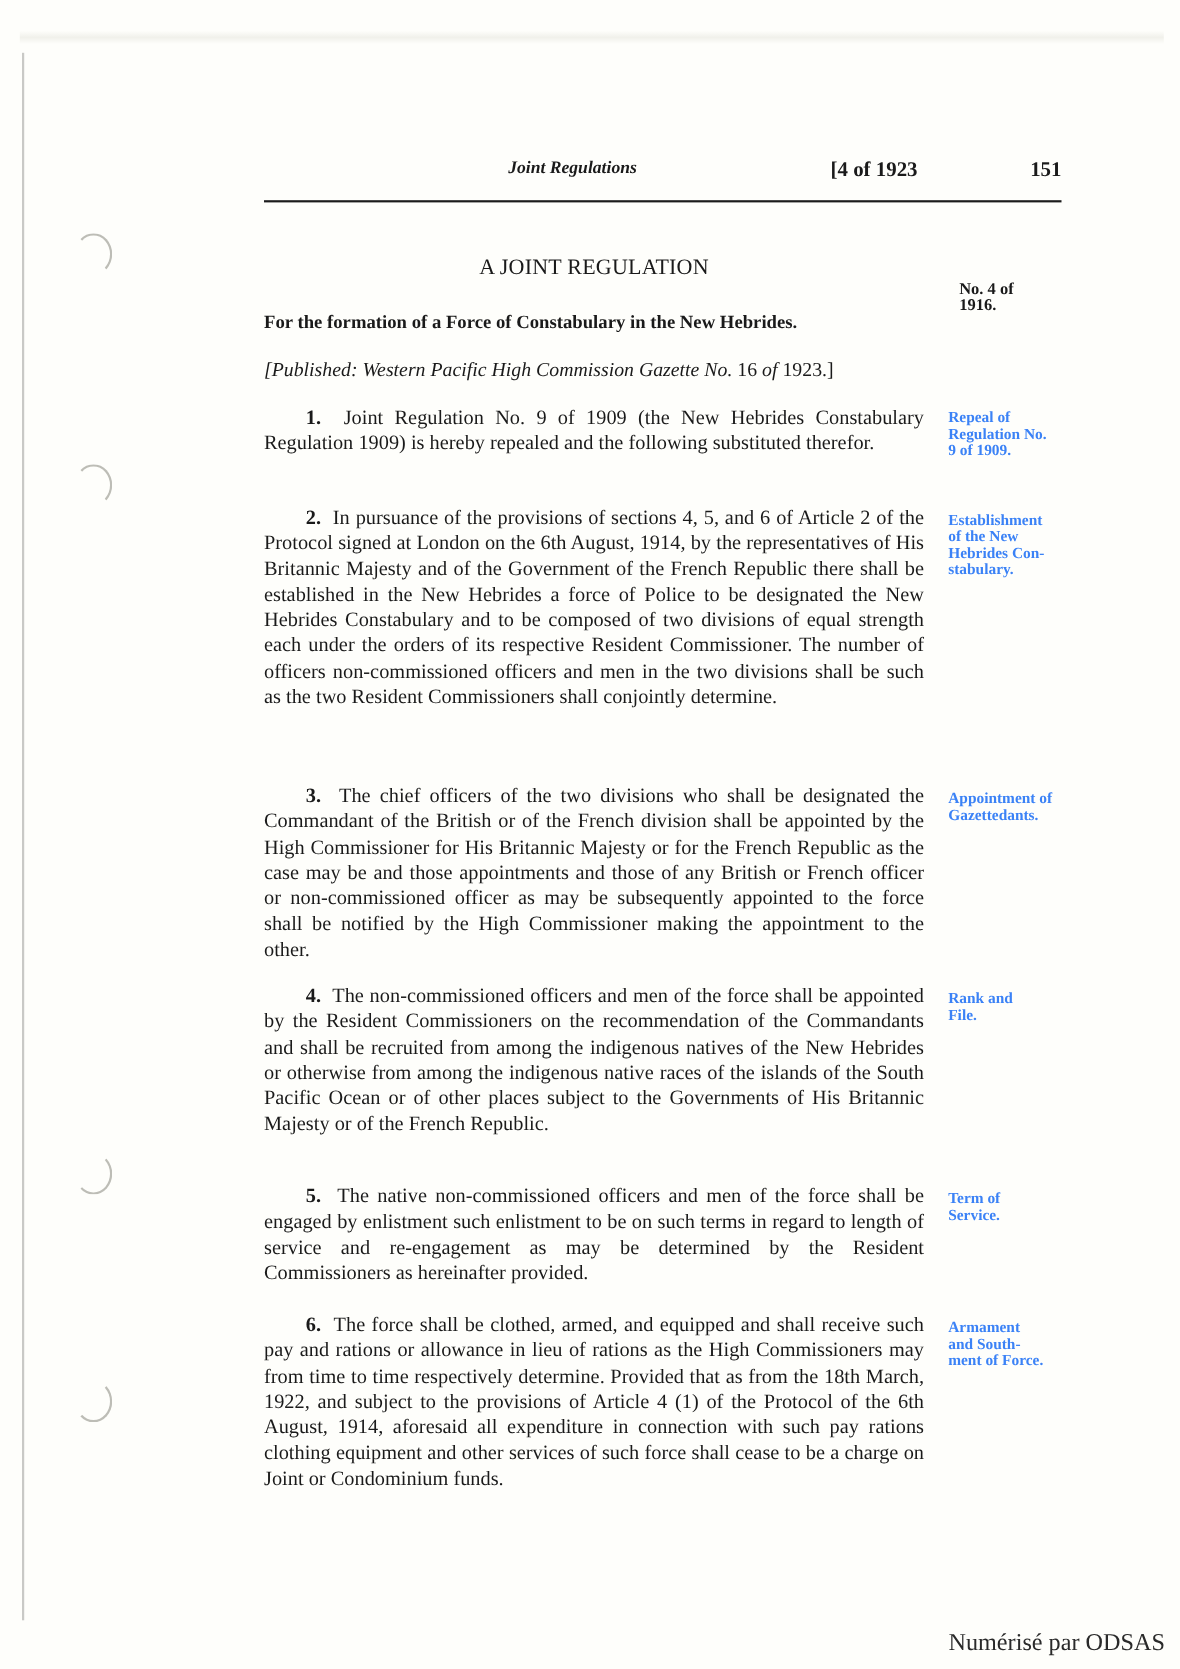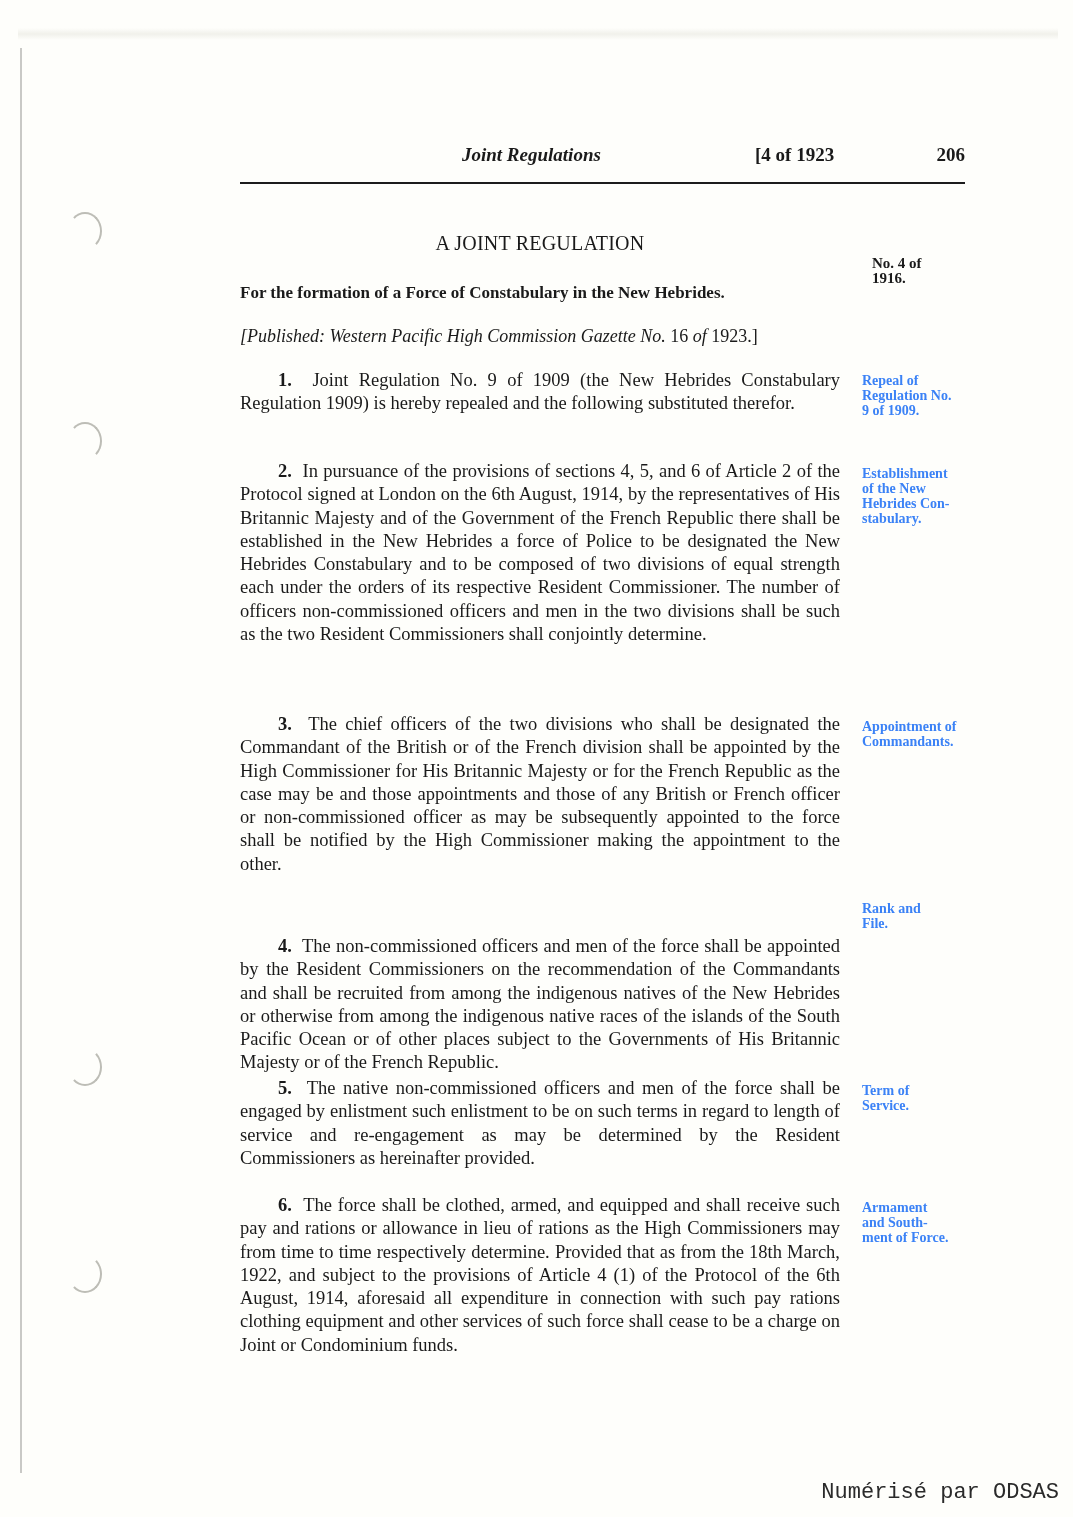--- a/index.html
+++ b/index.html
@@ -56,21 +56,21 @@
       top: 140px;
       width: 725px;
       height: 36px;
     }
     .rh-title {
       position: absolute;
       left: 222px;
       top: 4px;
       font-style: italic;
       font-weight: bold;
-      font-size: 19px;
+      font-size: 16px;
     }
     .rh-ref {
       position: absolute;
       left: 515px;
       top: 4px;
       font-weight: bold;
       font-size: 19px;
     }
     .rh-page {
       position: absolute;
@@ -140,40 +140,40 @@
       font-weight: bold;
       font-size: 14px;
       line-height: 15px;
       color: #3b82f6;
     }
 
     .watermark {
       position: absolute;
       right: 14px;
       top: 1480px;
-      font-family: Liberation Mono, monospace;
+      font-family: Liberation Serif, serif;
       font-size: 22px;
       color: #2a2a2a;
     }
   </style>
 </head>
 <body>
 
 <div class="top-smudge"></div>
 <div class="page-edge"></div>
 
 <div class="hole left-open" style="left:68px; top:212px;"></div>
 <div class="hole left-open" style="left:68px; top:422px;"></div>
 <div class="hole bottom-open" style="left:68px; top:1048px;"></div>
 <div class="hole bottom-open" style="left:68px; top:1255px;"></div>
 
 <div class="running-header">
   <span class="rh-title">Joint Regulations</span>
   <span class="rh-ref">[4 of 1923</span>
-  <span class="rh-page">206</span>
+  <span class="rh-page">151</span>
 </div>
 <div class="header-rule"></div>
 
 <div class="doc-title">A JOINT REGULATION</div>
 <div class="side-title">
   <div>No. 4 of</div>
   <div>1916.</div>
 </div>
 
 <div class="subtitle">For the formation of a Force of Constabulary in the New Hebrides.</div>
@@ -188,23 +188,23 @@
 <div class="margin-note" style="top:373px; width:92px;">Repeal of Regulation No. 9 of 1909.</div>
 
 <div class="para" style="top:460px;">
   <span class="num">2.</span>&nbsp; <span>In pursuance of the provisions of sections 4, 5, and 6 of Article 2 of the Protocol signed at London on the 6th August, 1914, by the representatives of His Britannic Majesty and of the Govern­ment of the French Republic there shall be established in the New Hebrides a force of Police to be designated the New Hebrides Constabulary and to be composed of two divisions of equal strength each under the orders of its respective Resident Commissioner. The number of officers non-commissioned officers and men in the two divisions shall be such as the two Resident Commissioners shall conjointly determine.</span>
 </div>
 <div class="margin-note" style="top:466px; width:96px;">Establish­ment of the New Hebrides Con­stabulary.</div>
 
 <div class="para" style="top:713px;">
   <span class="num">3.</span>&nbsp; <span>The chief officers of the two divisions who shall be designated the Commandant of the British or of the French division shall be appointed by the High Commissioner for His Britannic Majesty or for the French Republic as the case may be and those appointments and those of any British or French officer or non-commissioned officer as may be subsequently appointed to the force shall be notified by the High Commissioner making the appointment to the other.</span>
 </div>
-<div class="margin-note" style="top:719px; width:104px;">Appointment of Comman­dants.</div>
-
-<div class="para" style="top:895px;margin-top:40px;">
+<div class="margin-note" style="top:719px; width:104px;">Appointment of Gazette­dants.</div>
+
+<div class="para" style="top:895px;">
   <span class="num">4.</span>&nbsp; <span>The non-commissioned officers and men of the force shall be appointed by the Resident Commissioners on the recommenda­tion of the Commandants and shall be recruited from among the indigenous natives of the New Hebrides or otherwise from among the indigenous native races of the islands of the South Pacific Ocean or of other places subject to the Governments of His Britannic Majesty or of the French Republic.</span>
 </div>
 <div class="margin-note" style="top:901px; width:80px;">Rank and File.</div>
 
 <div class="para" style="top:1077px;">
   <span class="num">5.</span>&nbsp; <span>The native non-commissioned officers and men of the force shall be engaged by enlistment such enlistment to be on such terms in regard to length of service and re-engagement as may be determined by the Resident Commissioners as hereinafter provided.</span>
 </div>
 <div class="margin-note" style="top:1083px; width:70px;">Term of Service.</div>
 
 <div class="para" style="top:1194px;">

